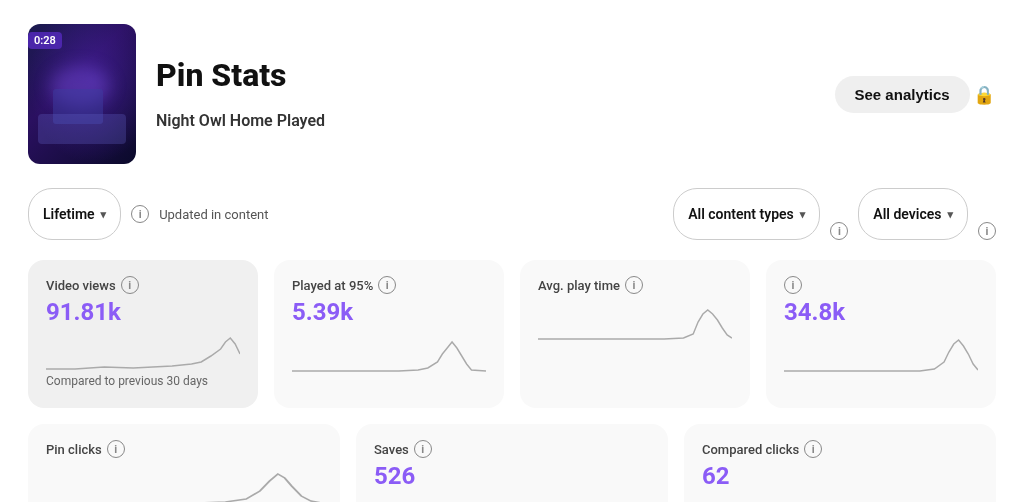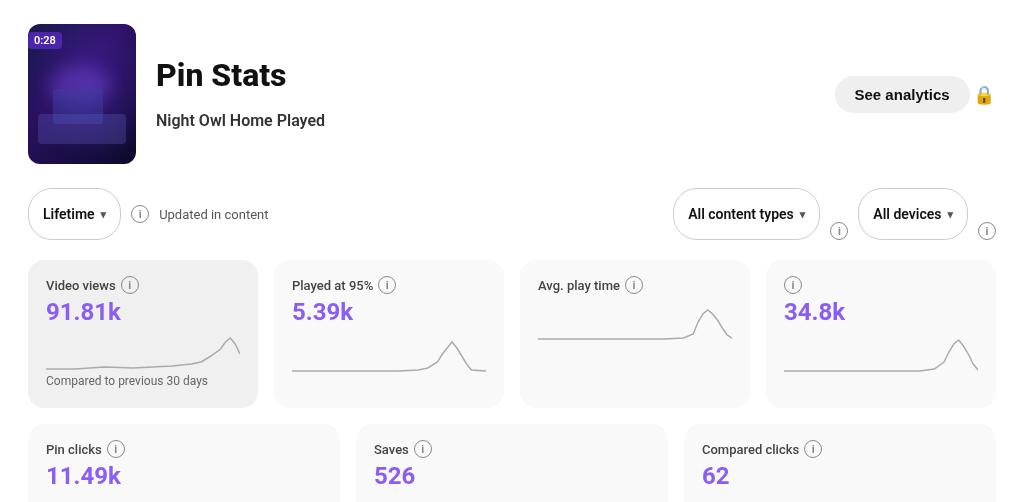--- a/index.html
+++ b/index.html
@@ -325,21 +325,20 @@
 
   </div>
 
   <div class="stats-grid-bottom">
 
     <div class="stat-card">
       <div class="stat-label-row">
         <span class="stat-label">Pin clicks</span>
         <div class="info-icon">i</div>
       </div>
-      <div class="stat-value">11.49k</div>
       <div class="sparkline-container">
         <svg viewBox="0 0 200 40" preserveAspectRatio="none">
           <polyline points="0,37 40,37 80,37 110,37 130,36 145,33 155,25 162,15 168,8 173,12 178,20 185,30 192,35 200,37" fill="none" stroke="#aaa" stroke-width="1.5"></polyline>
         </svg>
       </div>
     </div>
 
     <div class="stat-card">
       <div class="stat-label-row">
         <span class="stat-label">Saves</span>

